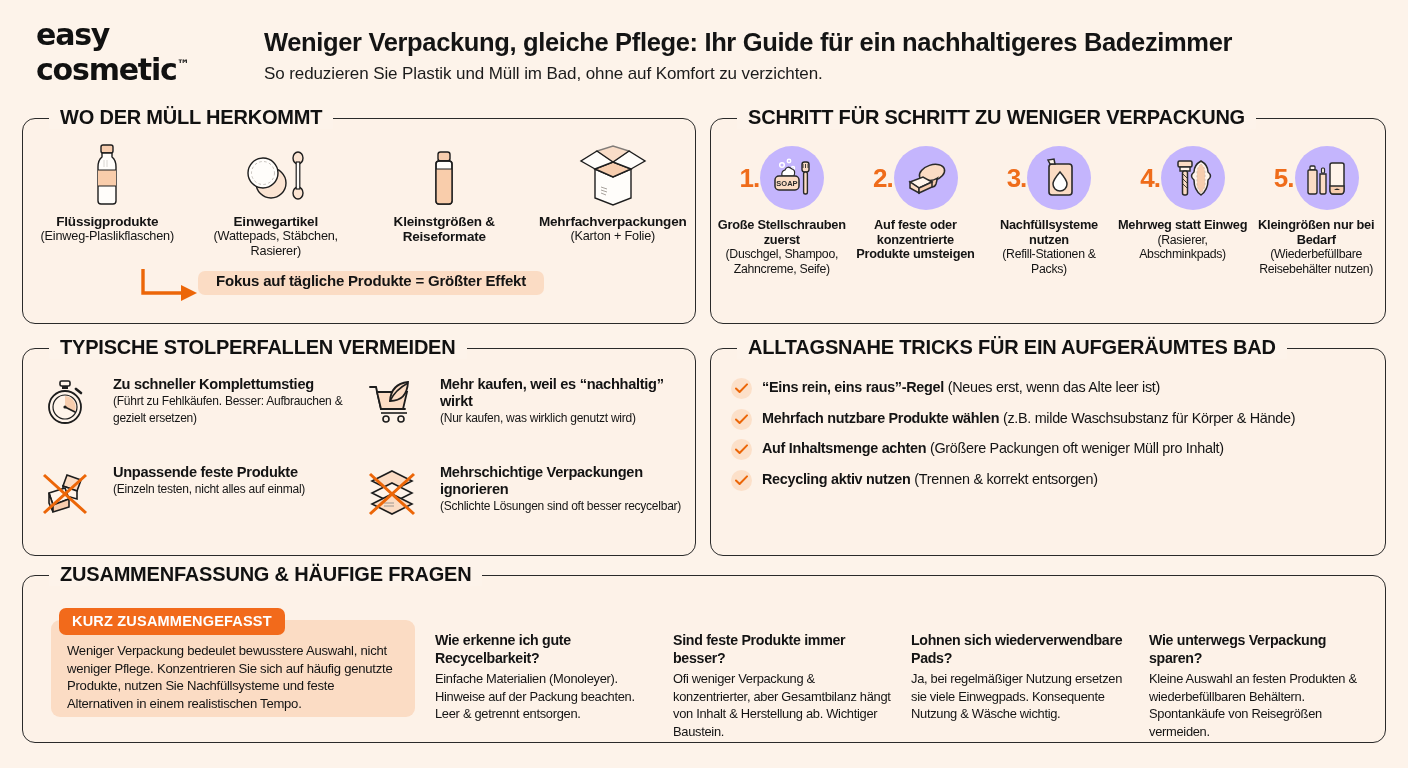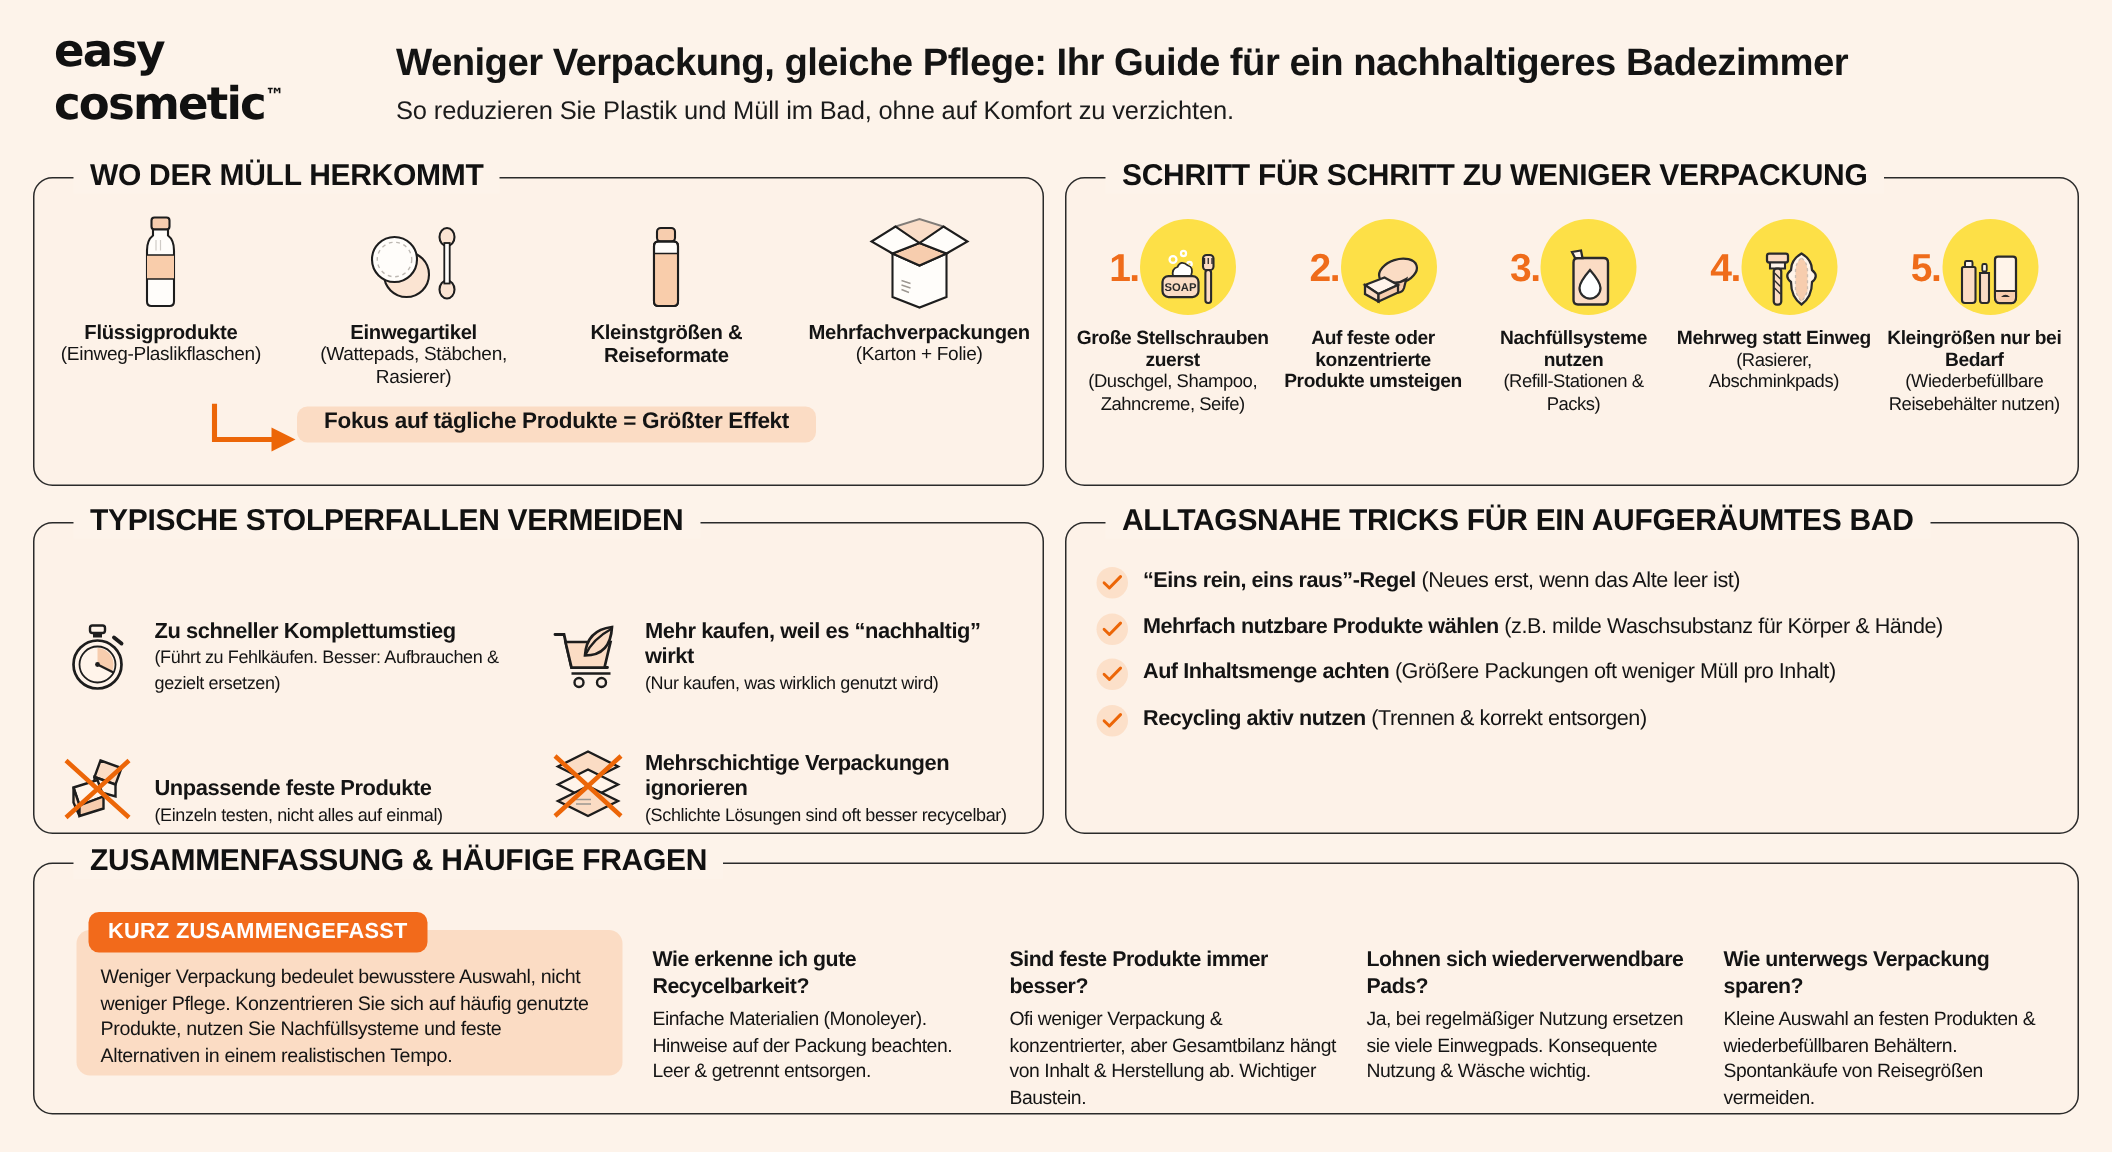--- a/index.html
+++ b/index.html
@@ -80,36 +80,36 @@
     white-space: nowrap;
   }
 
   
   .steps-row { position: absolute; left: 4px; top: 24px; width: 668px; display: flex; }
   .step-item { flex: 1; padding: 0 2px; }
   .step-top { display: flex; align-items: center; justify-content: center; gap: 1px; height: 70px; }
   .step-num { font-size: 26px; font-weight: bold; color: #ef6c1a; letter-spacing: -1px; }
   .step-circle {
     width: 64px; height: 64px; border-radius: 50%;
-    background: #fde047;
-    display: flex; align-items: flex-end; justify-content: center;
+    background: #c4b5fd;
+    display: flex; align-items: center; justify-content: center;
   }
   .step-name { text-align: center; font-size: 12.8px; font-weight: bold; line-height: 14.5px; letter-spacing: -0.25px; margin-top: 5px; }
   .step-note { text-align: center; font-size: 12.3px; line-height: 14.5px; letter-spacing: -0.3px; }
 
   
   .pitfall-grid {
     position: absolute; left: 14px; top: 26px;
     width: 648px;
     display: grid;
     grid-template-columns: 1fr 1fr;
     grid-template-rows: 88px 88px;
     column-gap: 6px;
   }
-  .pitfall { display: flex; gap: 10px; align-items: flex-end; }
+  .pitfall { display: flex; gap: 20px; }
   .pitfall-ico { width: 56px; min-width: 56px; padding-top: 4px; display: flex; justify-content: center; }
   .pitfall-txt { padding-top: 1px; }
   .pitfall-title { font-size: 14.6px; font-weight: bold; line-height: 17px; letter-spacing: -0.3px; }
   .pitfall-note { font-size: 12px; line-height: 16.5px; letter-spacing: -0.25px; }
 
   
   .tricks-list { position: absolute; left: 20px; top: 28px; width: 640px; }
   .trick { display: flex; align-items: flex-start; gap: 10px; height: 30.5px; }
   .trick-check {
     width: 21px; height: 21px; min-width: 21px; border-radius: 50%;

